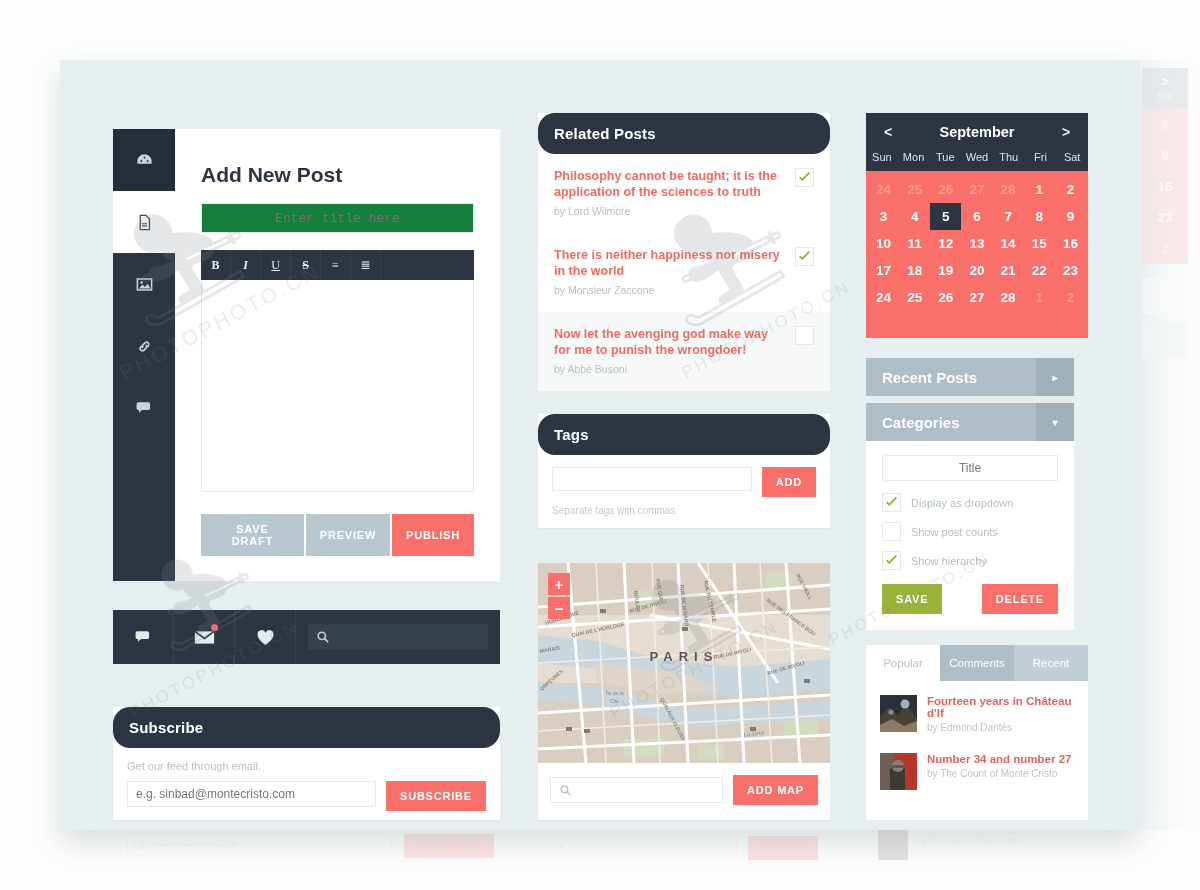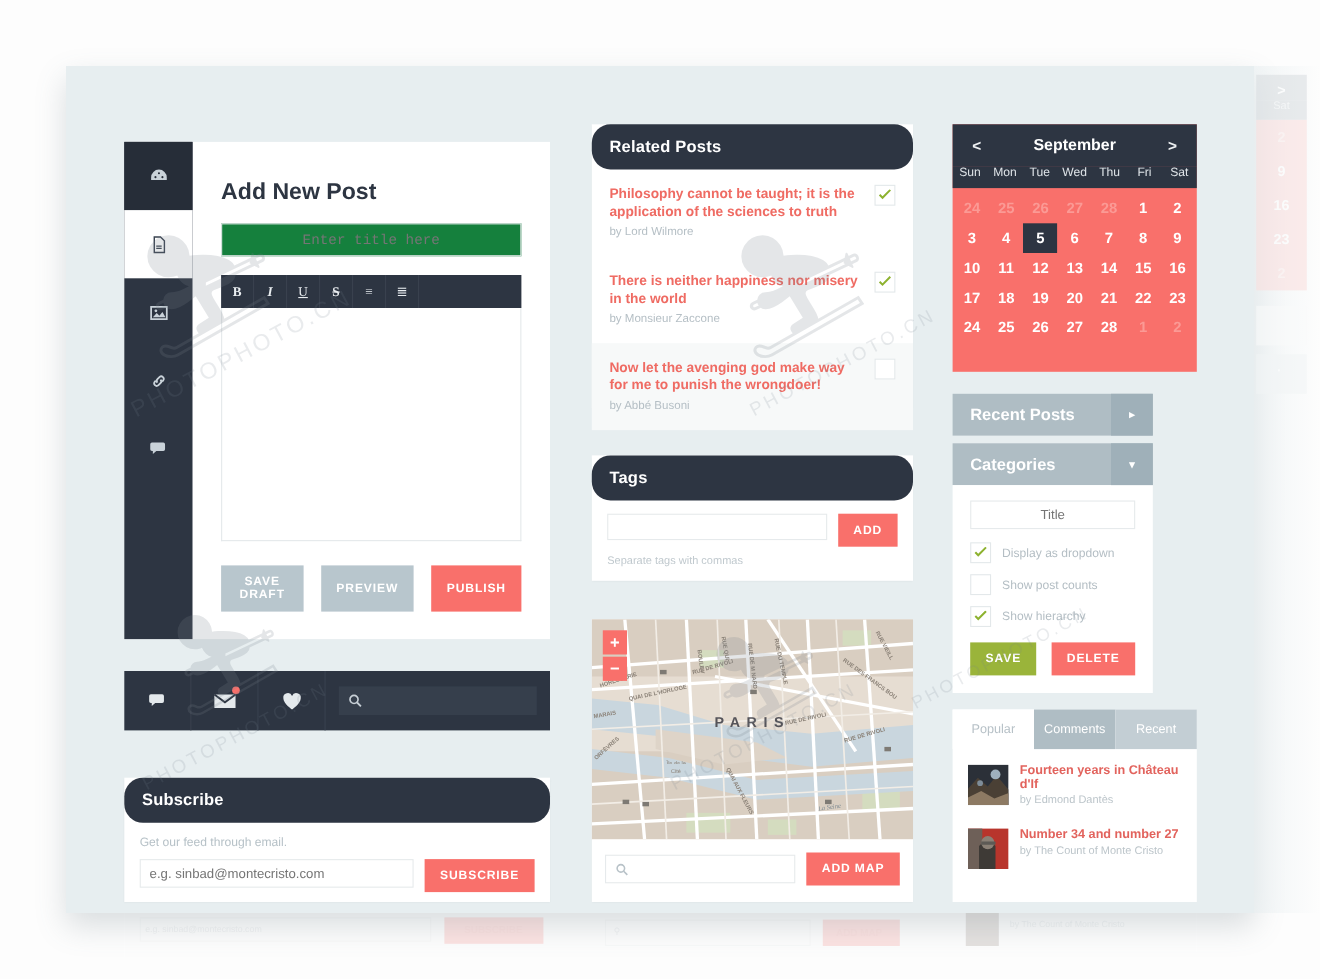--- a/index.html
+++ b/index.html
@@ -67,21 +67,21 @@
     margin-top:17px; height:30px; background:#2d3542; display:flex; align-items:center;
   }
   .tb-btn {
     width:30px; height:30px; display:flex; align-items:center; justify-content:center;
     color:#e9edf0; font-size:12px; font-family:"Liberation Serif", serif;
     border-right:1px solid #39414e;
   }
   .ed-area {
     border:1px solid #e4e8ea; border-top:none; height:212px; background:#fff;
   }
-  .ed-actions { margin-top:22px; display:flex; gap:16px; }
+  .ed-actions { margin-top:22px; display:flex; gap:2px; }
   .btn {
     border:none; color:#ffffff; font-size:11px; font-weight:bold; letter-spacing:.8px;
     padding:9px 14px; font-family:"Liberation Sans", sans-serif; cursor:pointer;
   }
   .btn-muted { background:#b8c6cd; }
   .btn-red   { background:#f9706b; }
   .btn-green { background:#9ab43a; }
 
   
   .social {
@@ -163,21 +163,21 @@
   .cal-dow { background:#2d3542; display:grid; grid-template-columns:repeat(7,1fr); padding-bottom:8px; }
   .cal-dow span { text-align:center; font-size:11px; color:#dfe4e8; }
   .cal-grid { display:grid; grid-template-columns:repeat(7,1fr); padding:5px 2px 8px 2px; }
   .cal-grid span {
     text-align:center; font-size:13.5px; font-weight:bold; color:#ffffff;
     padding:6px 0;
   }
   .cal-grid span.mut { color:#fb9a95; }
   .cal-grid span.sel { background:#2d3542; }
 
-  .accord { position:absolute; left:866px; top:358px; width:182px; }
+  .accord { position:absolute; left:866px; top:358px; width:208px; }
   .acc-head {
     background:#afbdc4; color:#ffffff; font-size:15px; font-weight:bold;
     display:flex; align-items:center; height:38px; padding-left:16px;
   }
   .acc-head .cap {
     margin-left:auto; width:38px; height:38px; background:#9fb0b9;
     display:flex; align-items:center; justify-content:center; font-size:10px;
   }
   .acc-body { background:#fff; padding:14px 16px 16px 16px; }
   .acc-input {

